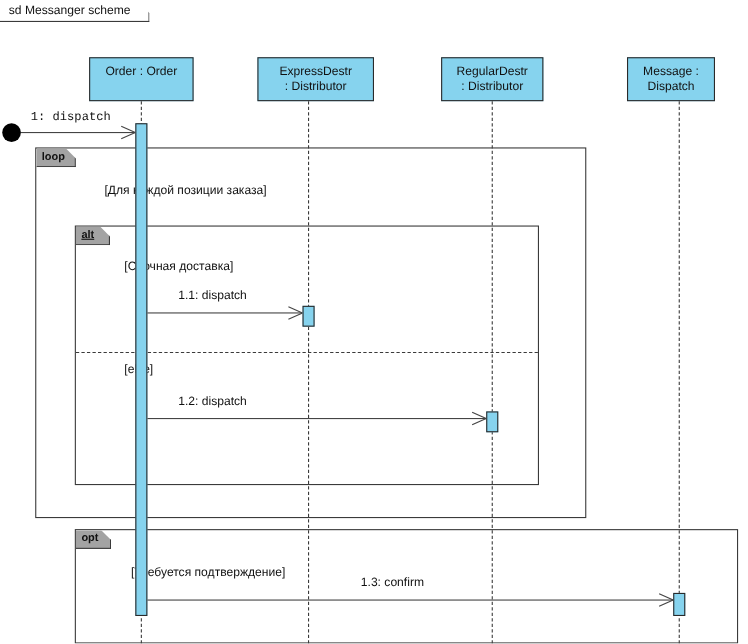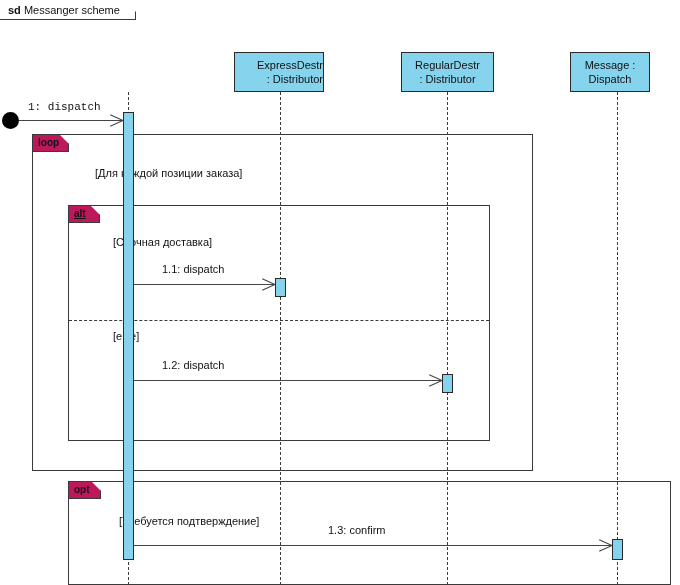--- a/index.html
+++ b/index.html
@@ -11,21 +11,21 @@
 
   
   .frame-tab{position:absolute;left:0;top:0;width:136px;height:20px;}
   .frame-tab .tab-shape{position:absolute;left:0;top:0;width:136px;height:20px;
       border-bottom:1px solid #3a3a3a;border-right:1px solid #3a3a3a;
       box-sizing:border-box;
       clip-path:polygon(0 0,124px 0,136px 12px,136px 20px,0 20px);
       background:#ffffff;}
   .frame-tab .tab-text{position:absolute;left:8px;top:2px;font-size:11px;
       line-height:16px;white-space:nowrap;}
-  .frame-tab .tab-kw{font-weight:bold;margin-top:20px;}
+  .frame-tab .tab-kw{font-weight:normal;margin-top:20px;}
 
   
   .head{position:absolute;background:#86d3ee;border:1px solid #2a2a2a;
         box-sizing:border-box;text-align:center;font-size:11px;
         line-height:14px;padding-top:5px;color:#111;}
   .head .l2{display:block;}
 
   
   .lifeline{position:absolute;width:0;border-left:1px dashed #3a3a3a;}
 
@@ -43,42 +43,45 @@
              color:#111;}
   .arrowhead{position:absolute;width:14px;height:14px;}
   .arrowhead:before,.arrowhead:after{content:"";position:absolute;left:0;
       width:14px;height:0;border-top:1px solid #444444;}
   .arrowhead:before{top:0;transform-origin:right center;transform:rotate(24deg);}
   .arrowhead:after{top:0;transform-origin:right center;transform:rotate(-24deg);}
 
   
   .fragment{position:absolute;border:1px solid #3a3a3a;box-sizing:border-box;
             background:transparent;}
-  .frag-label{position:absolute;height:17px;background:#be185d;
+  .frag-label{position:absolute;height:17px;background:#a3a3a3;
       border-bottom:1px solid #3a3a3a;border-right:1px solid #3a3a3a;
       box-sizing:border-box;font-size:10px;font-weight:bold;line-height:15px;
       padding-left:5px;color:#111;}
   .frag-label.w-loop{width:36px;clip-path:polygon(0 0,27px 0,36px 9px,36px 17px,0 17px);}
   .frag-label.w-alt{width:31px;clip-path:polygon(0 0,22px 0,31px 9px,31px 17px,0 17px);text-decoration:underline;}
   .frag-label.w-opt{width:32px;clip-path:polygon(0 0,23px 0,32px 9px,32px 17px,0 17px);}
   .guard{position:absolute;font-size:11px;line-height:13px;white-space:nowrap;color:#111;}
   .divider{position:absolute;height:0;border-top:1px dashed #3a3a3a;}
 </style>
 </head>
 <body>
 
 <div id="diagram">
 
   <div class="frame-tab">
     <div class="tab-shape"></div>
     <div class="tab-text"><span class="tab-kw">sd</span><span>&nbsp;</span><span>Messanger scheme</span></div>
   </div>
 
+  <div class="head" style="left:81px;top:52px;width:95px;height:40px;">
+    <span>Order : Order</span>
+  </div>
 
-  <div class="head" style="left:234px;top:52px;width:90px;height:40px;text-align:right;">
+  <div class="head" style="left:234px;top:52px;width:106px;height:40px;">
     <span>ExpressDestr</span>
     <span class="l2">: Distributor</span>
   </div>
 
   <div class="head" style="left:401px;top:52px;width:93px;height:40px;">
     <span>RegularDestr</span>
     <span class="l2">: Distributor</span>
   </div>
 
   <div class="head" style="left:570px;top:52px;width:80px;height:40px;">

